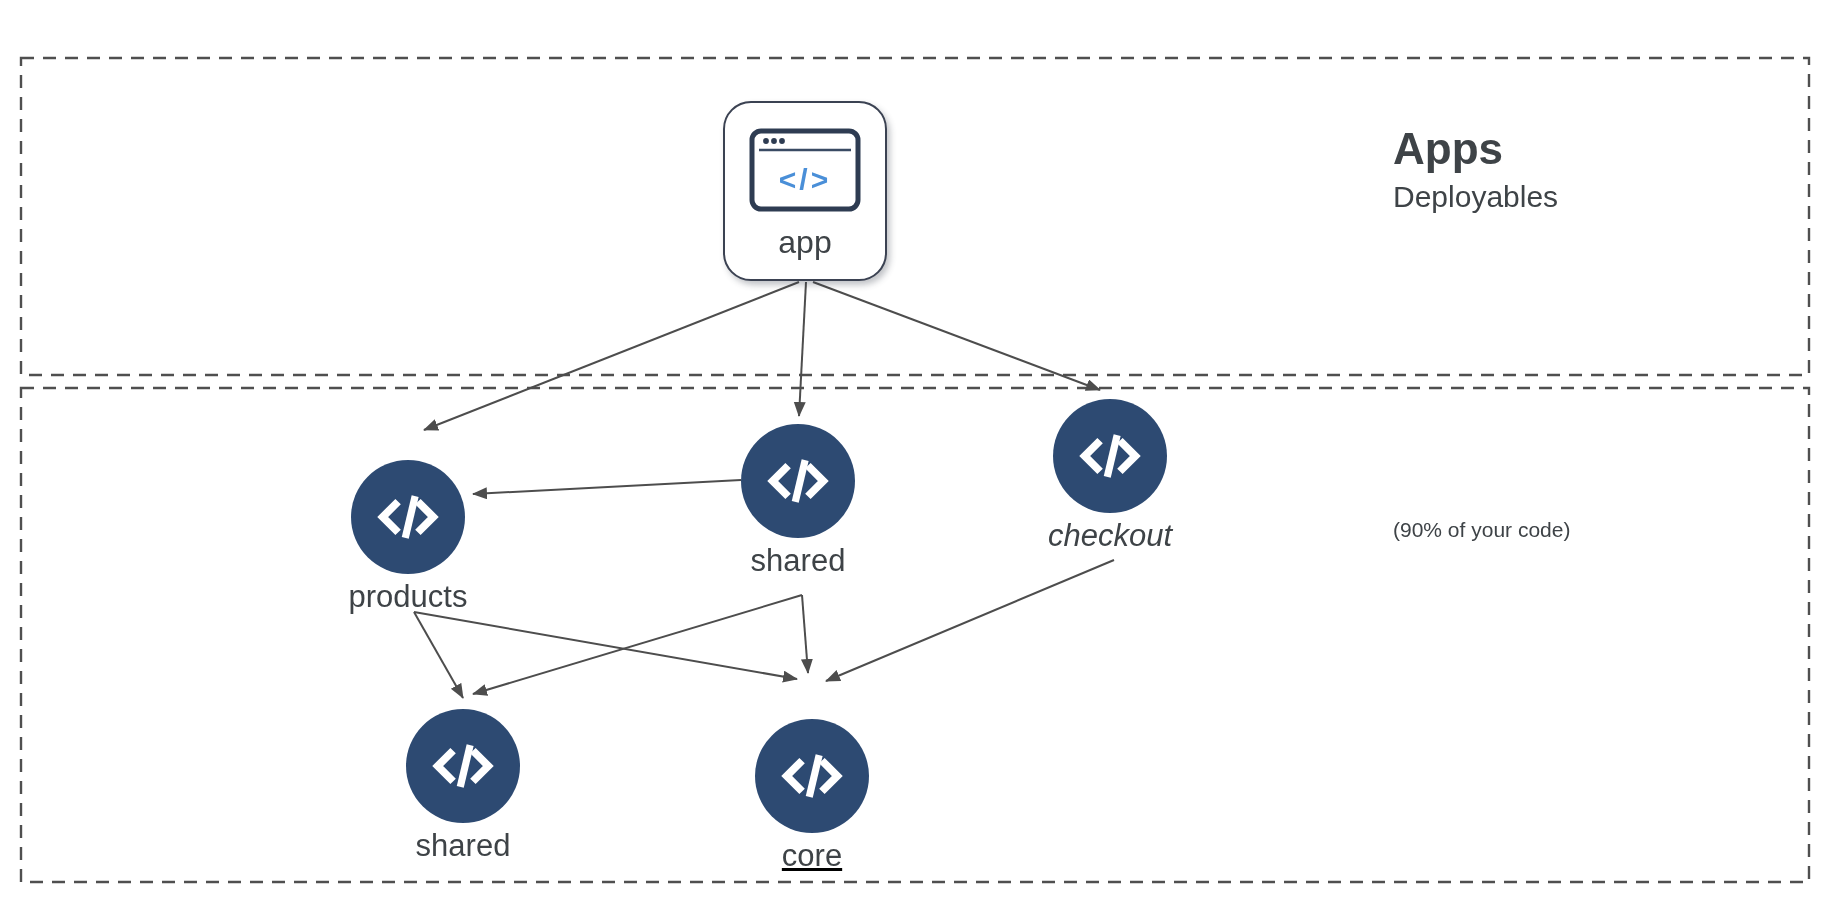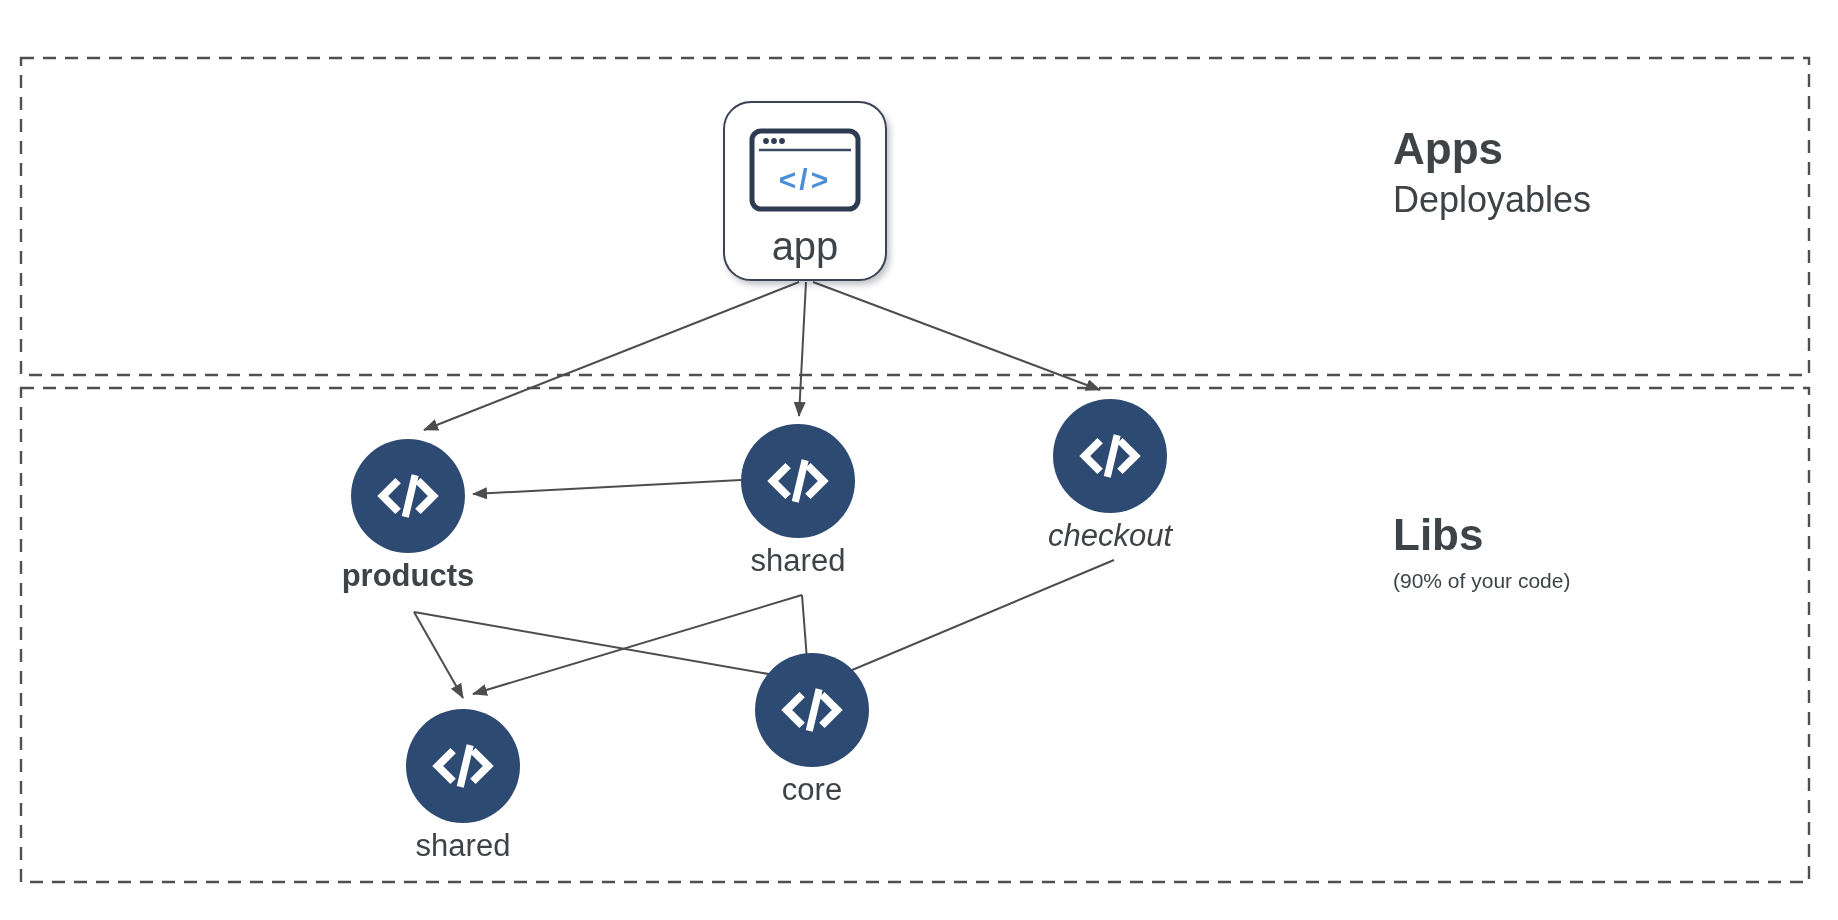--- a/index.html
+++ b/index.html
@@ -29,21 +29,21 @@
     width: 164px; height: 180px; box-sizing: border-box;
     background: #ffffff;
     border: 2.5px solid #3b4252;
     border-radius: 28px;
     box-shadow: 3px 4px 6px rgba(50,55,70,0.30);
     display: flex; flex-direction: column; align-items: center;
     padding-top: 25px;
   }
   .app-label {
     margin-top: 14px;
-    font-size: 40px;
+    font-size: 32px;
     color: var(--text, #3e4347);
     line-height: 1;
   }
   .code-glyph-text { fill: var(--code-accent, #4a8fd8); }
 
   
   .lib-node { position: absolute; width: 180px; text-align: center; }
   .lib-circle {
     width: 114px; height: 114px; border-radius: 50%;
     background: var(--node-fill, #2d4a72);
@@ -56,21 +56,21 @@
     font-size: 31px;
     color: var(--text, #3e4347);
     line-height: 1.05;
   }
 
   
   .region-caption { position: absolute; left: 1393px; color: var(--text, #3e4347); }
   .caption-apps { top: 124px; }
   .caption-libs { top: 510px; }
   .caption-title { font-size: 44px; font-weight: bold; line-height: 1.15; }
-  .caption-sub { font-size: 36px; margin-top: 5px; line-height: 1.1; }
+  .caption-sub { font-size: 30px; margin-top: 5px; line-height: 1.1; }
   .caption-libs .caption-sub { font-size: 21px; margin-top: 8px; }
 </style>
 </head>
 <body>
 
 <div class="stage">
 
   <svg class="edges" width="1838" height="920" viewBox="0 0 1838 920">
     <defs>
       <marker id="arrow" markerUnits="userSpaceOnUse" markerWidth="18" markerHeight="14" refX="14" refY="6" orient="auto">
@@ -97,21 +97,21 @@
       <rect x="3" y="3" width="106" height="78" rx="9" fill="#ffffff" stroke="#2e3c52" stroke-width="5"></rect>
       <circle cx="17" cy="13" r="2.9" fill="#2e3c52"></circle>
       <circle cx="25" cy="13" r="2.9" fill="#2e3c52"></circle>
       <circle cx="33" cy="13" r="2.9" fill="#2e3c52"></circle>
       <line x1="10" y1="22" x2="102" y2="22" stroke="#3a4a63" stroke-width="2.5"></line>
       <text class="code-glyph-text" x="56" y="62" text-anchor="middle" font-size="30" font-weight="bold" letter-spacing="3" font-family="Liberation Sans, sans-serif">&lt;/&gt;</text>
     </svg>
     <div class="app-label">app</div>
   </div>
 
-  <div class="lib-node" style="left:318px; top:439px;font-weight:bold;">
+  <div class="lib-node" style="left:318px; top:460px;">
     <div class="lib-circle">
       <svg viewBox="0 0 60 60">
         <polyline points="21,16 7,30 21,44" fill="none" stroke="#ffffff" stroke-width="7"></polyline>
         <line x1="36.5" y1="11" x2="27.5" y2="49" stroke="#ffffff" stroke-width="6.5"></line>
         <polyline points="39,16 53,30 39,44" fill="none" stroke="#ffffff" stroke-width="7"></polyline>
       </svg>
     </div>
     <div class="node-label">products</div>
   </div>
 
@@ -141,34 +141,33 @@
     <div class="lib-circle">
       <svg viewBox="0 0 60 60">
         <polyline points="21,16 7,30 21,44" fill="none" stroke="#ffffff" stroke-width="7"></polyline>
         <line x1="36.5" y1="11" x2="27.5" y2="49" stroke="#ffffff" stroke-width="6.5"></line>
         <polyline points="39,16 53,30 39,44" fill="none" stroke="#ffffff" stroke-width="7"></polyline>
       </svg>
     </div>
     <div class="node-label">shared</div>
   </div>
 
-  <div class="lib-node" style="left:722px; top:653px;">
+  <div class="lib-node" style="left:722px; top:719px;text-decoration:underline;">
     <div class="lib-circle">
       <svg viewBox="0 0 60 60">
         <polyline points="21,16 7,30 21,44" fill="none" stroke="#ffffff" stroke-width="7"></polyline>
         <line x1="36.5" y1="11" x2="27.5" y2="49" stroke="#ffffff" stroke-width="6.5"></line>
         <polyline points="39,16 53,30 39,44" fill="none" stroke="#ffffff" stroke-width="7"></polyline>
       </svg>
     </div>
     <div class="node-label">core</div>
   </div>
 
   <div class="region-caption caption-apps">
     <div class="caption-title">Apps</div>
     <div class="caption-sub">Deployables</div>
   </div>
 
   <div class="region-caption caption-libs">
-    <div class="caption-title">Libs</div>
     <div class="caption-sub">(90% of your code)</div>
   </div>
 
 </div>
 
 </body></html>

